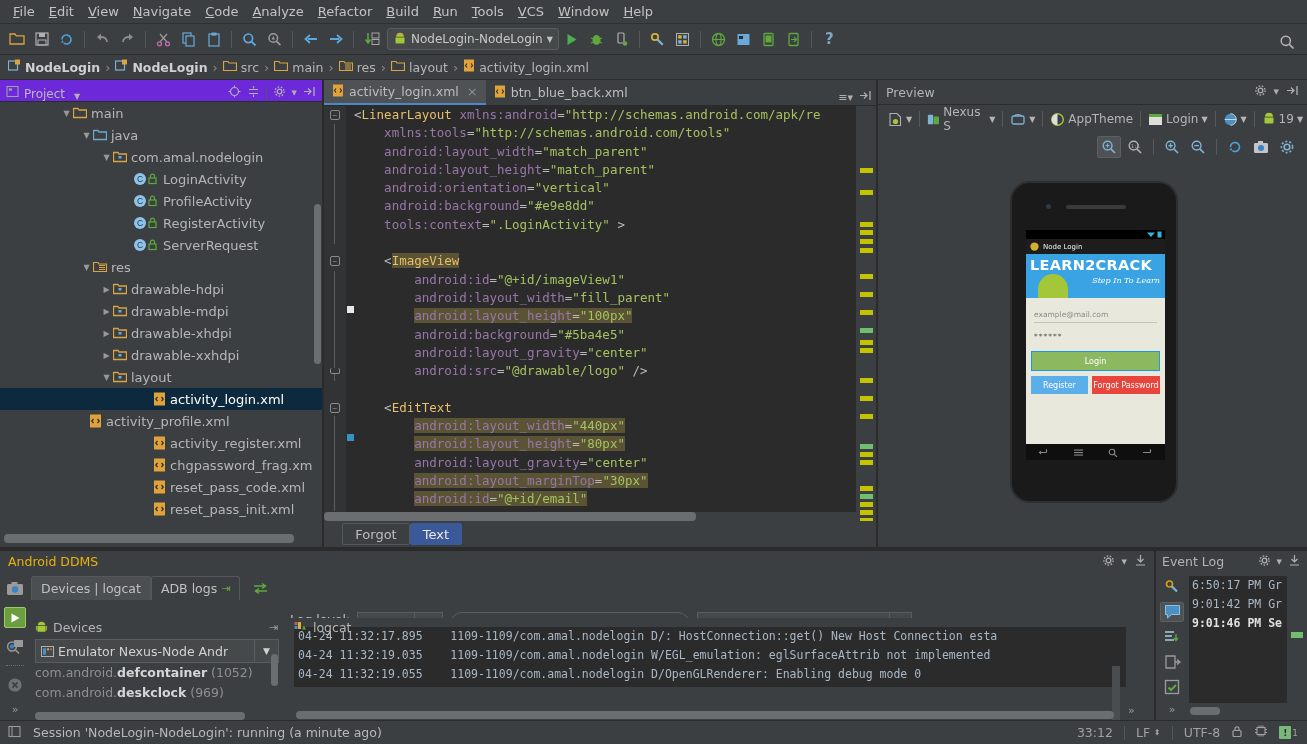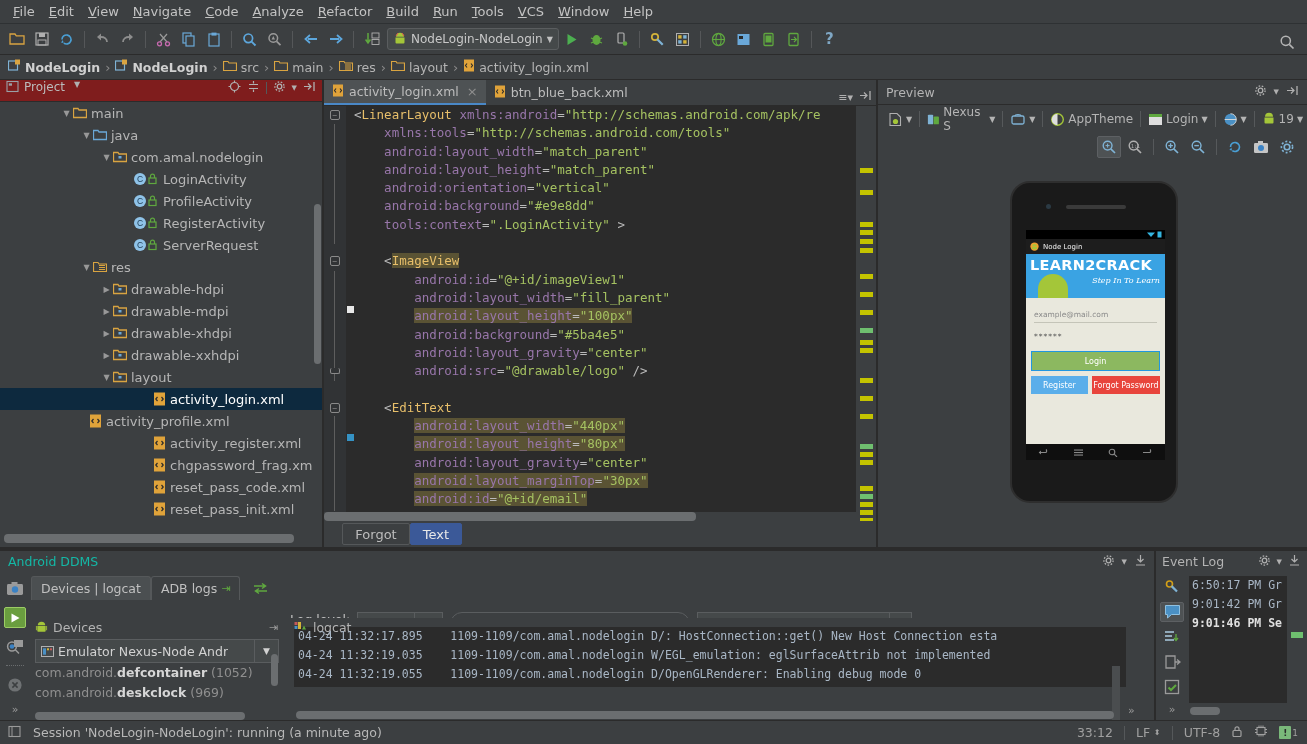--- a/index.html
+++ b/index.html
@@ -49,21 +49,21 @@
     background: #3c3f41; display: flex; align-items: center; padding-left: 8px;
     border-bottom: 1px solid #2b2b2b;
   }
   .crumb { display: flex; align-items: center; gap: 4px; color: #b4b4b4; font-size: 12.5px; }
   .crumb.bold { font-weight: bold; color: #d0d0d0; }
   .crumb-sep { color: #8a8a8a; margin: 0 5px; font-size: 13px; }
 
   
   .proj-header {
     position: absolute; left: 0; top: 80px; width: 322px; height: 22px;
-    background: #7f1d1d; display: flex; align-items: flex-start; padding-left: 6px;
+    background: #6d28d9; display: flex; align-items: flex-end; padding-left: 6px;
     gap: 5px; border-bottom: 1px solid #2b2b2b;
   }
   .proj-tools { margin-left: auto; display: flex; align-items: center; gap: 6px; padding-right: 6px; }
   .proj-tree {
     position: absolute; left: 0; top: 102px; width: 322px; height: 437px;
     background: #3c3f41; overflow: hidden;
   }
   .tnode {
     display: flex; align-items: center; height: 22px; font-size: 13px;
     color: #b6b6b6; white-space: nowrap; padding-right: 4px;
@@ -1165,21 +1165,21 @@
             <path d="M6.2 6.2L9 9" stroke="#888" stroke-width="1.1"></path>
           </svg>
         <svg width="11" height="9" viewBox="0 0 11 9">
             <path d="M1 4.5h7a2 2 0 0 0 0-3" fill="none" stroke="#888" stroke-width="1.1"></path>
           </svg>
       </div>
     </div>
   </div>
 
   <div class="ddms-header">
-    <span style="font-size:12.5px;color:#14b8a6;">Android DDMS</span>
+    <span style="font-size:12.5px;color:#eab308;">Android DDMS</span>
     <span class="ctrls">
       <span>
         <svg width="13" height="13" viewBox="0 0 13 13">
             <circle cx="6.5" cy="6.5" r="2.3" fill="none" stroke="#b0b0b0" stroke-width="1.3"></circle>
             <circle cx="6.5" cy="6.5" r="4.6" fill="none" stroke="#b0b0b0" stroke-width="1.3" stroke-dasharray="1.6 1.6"></circle>
           </svg>
       </span>
       <span style="font-size:7px;color:#b0b0b0;">▼</span>
       <span>
         <svg width="13" height="13" viewBox="0 0 13 13">

